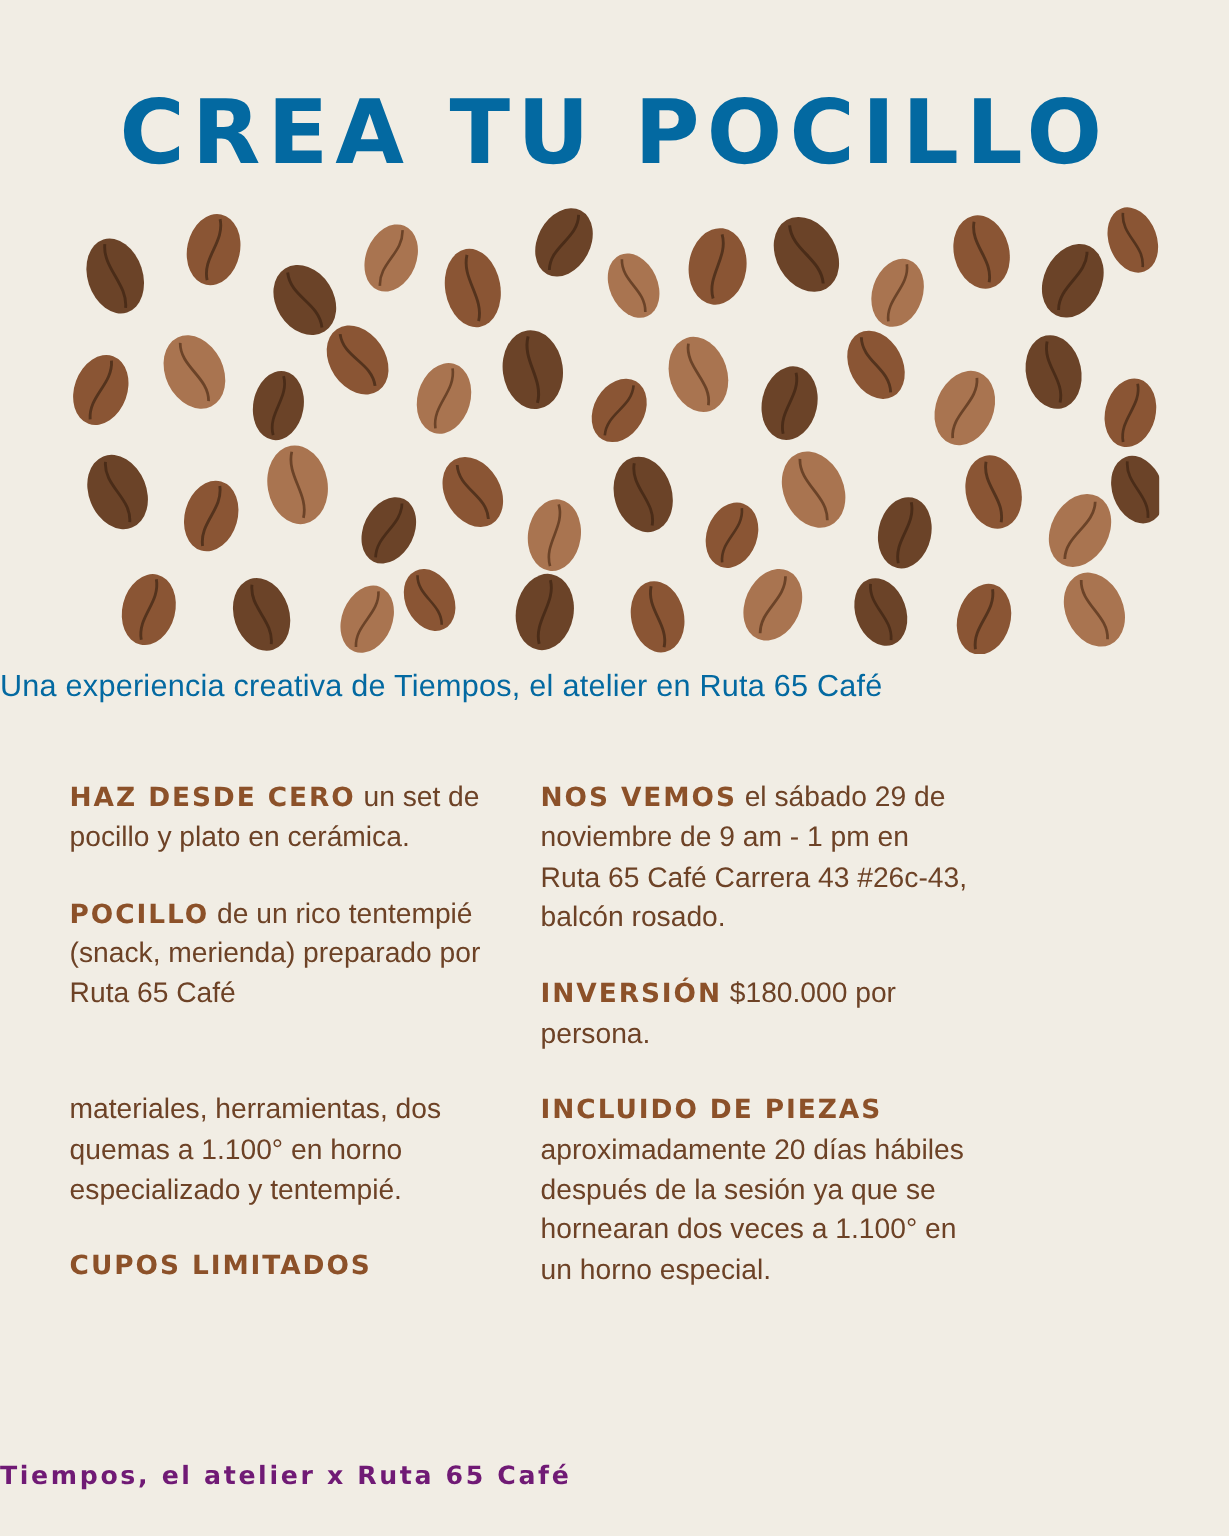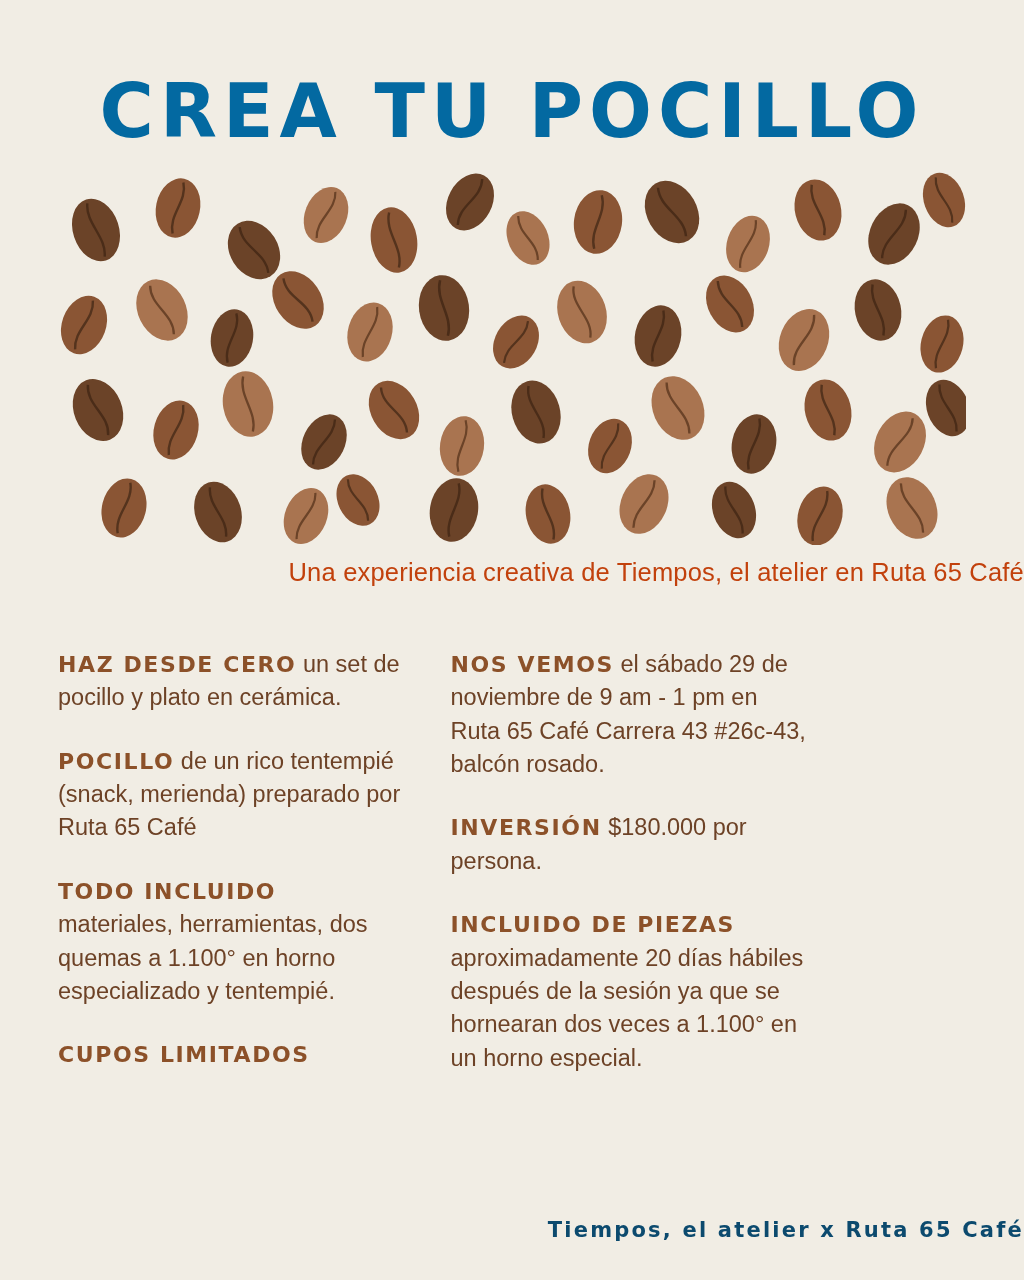--- a/index.html
+++ b/index.html
@@ -43,23 +43,23 @@
   .beans-band svg {
     display: block;
     width: 908px;
     height: 385px;
   }
   .subtitle {
     position: absolute;
     top: 558px;
     left: 0;
     width: 1024px;
-    text-align: right;
+    text-align: left;
     font-size: 25.5px;
-    color: #c2410c;
+    color: #0369a1;
     letter-spacing: 0.2px;
   }
   .columns {
     position: absolute;
     top: 648px;
     left: 0;
     width: 869px;
     display: flex;
     gap: 32px;
     padding: 0 58px;
@@ -85,25 +85,25 @@
     font-size: 22px;
   }
   .body-text {
     color: #6d4226;
   }
   .footer {
     position: absolute;
     bottom: 38px;
     left: 0;
     width: 1024px;
-    text-align: right;
+    text-align: left;
     font-size: 21px;
     font-weight: bold;
     letter-spacing: 2.2px;
-    color: #0c4a6e;
+    color: #701a75;
     font-family: "DejaVu Sans", sans-serif;
   }
 </style>
 </head>
 <body>
 
 <div class="poster">
 
   <div class="title">CREA TU POCILLO</div>
 
@@ -324,21 +324,21 @@
   <div class="columns">
 
     <div class="col">
       <div class="block">
         <span class="lead">HAZ DESDE CERO</span><span class="body-text"> un set de pocillo y plato en cerámica.</span>
       </div>
       <div class="block">
         <span class="lead">POCILLO</span><span class="body-text"> de un rico tentempié (snack, merienda) preparado por Ruta 65 Café</span>
       </div>
       <div class="block">
-        <span class="lead">TODO INCLUIDO</span><br>
+        <br>
         <span class="body-text">materiales, herramientas, dos quemas a 1.100° en horno especializado y tentempié.</span>
       </div>
       <div class="block">
         <span class="lead">CUPOS LIMITADOS</span><span class="body-text"></span>
       </div>
     </div>
 
     <div class="col">
       <div class="block">
         <span class="lead">NOS VEMOS</span><span class="body-text"> el sábado 29 de noviembre de 9 am - 1 pm en Ruta 65 Café Carrera 43 #26c-43, balcón rosado.</span>

